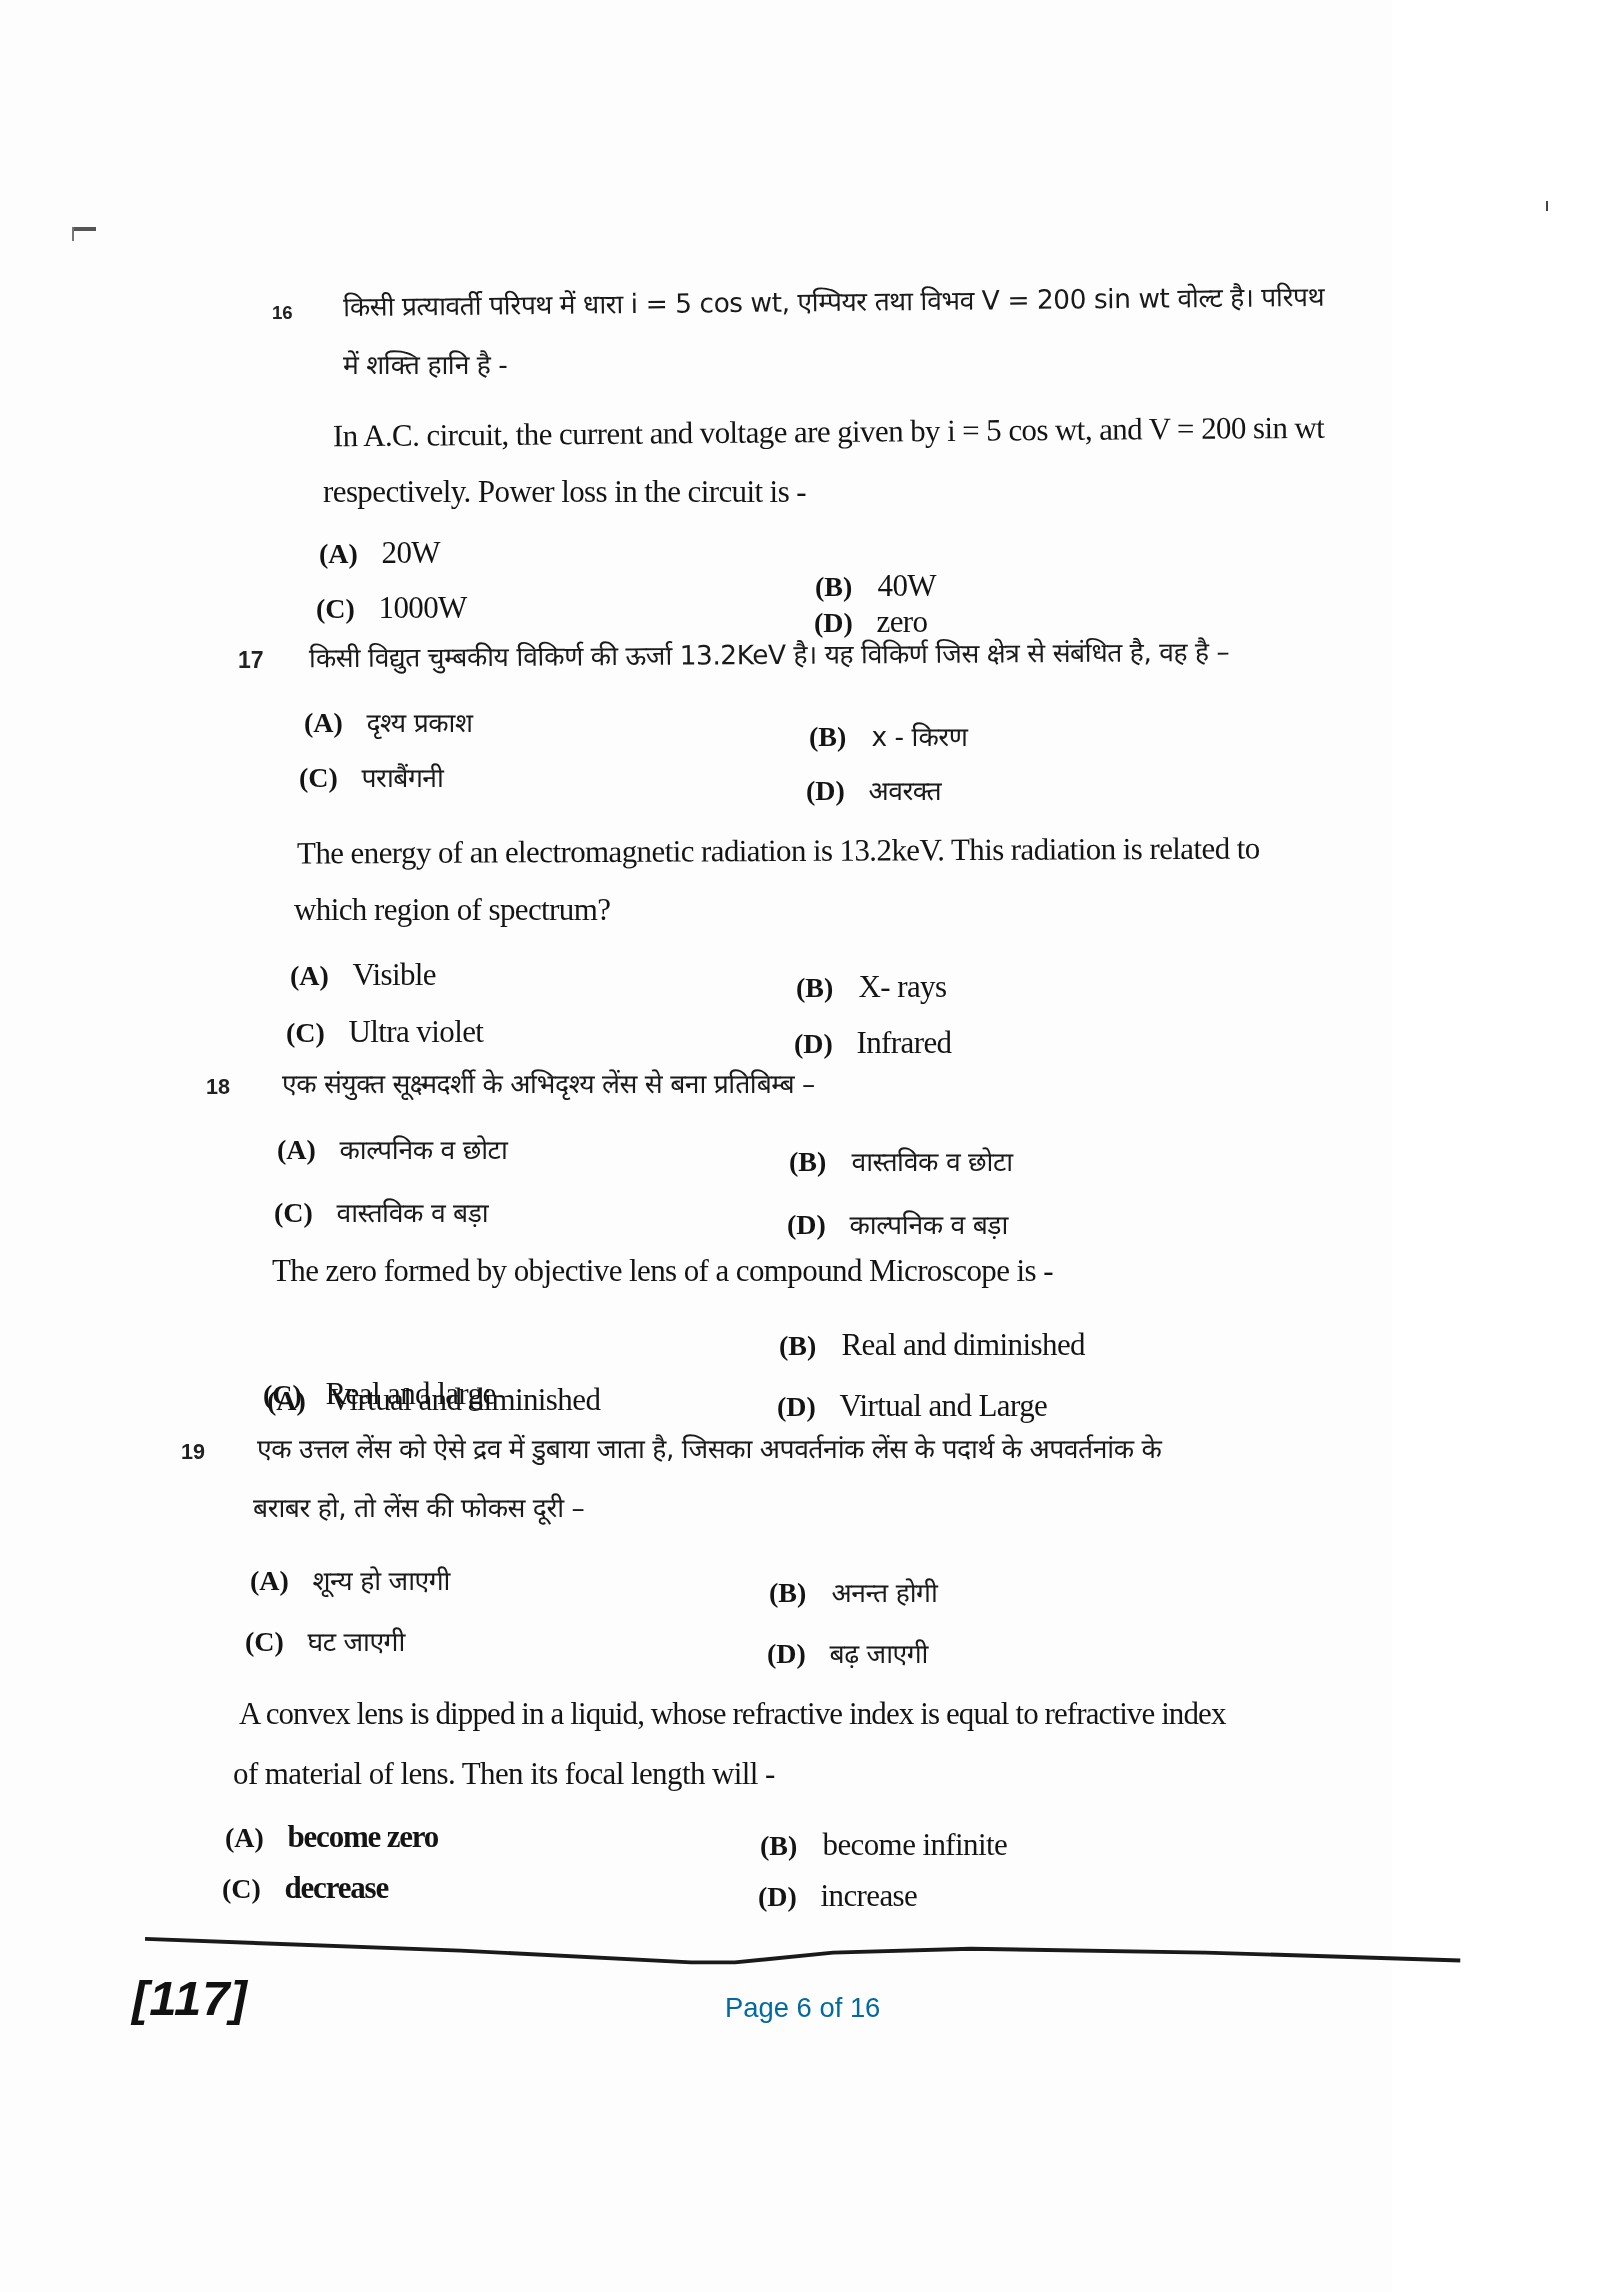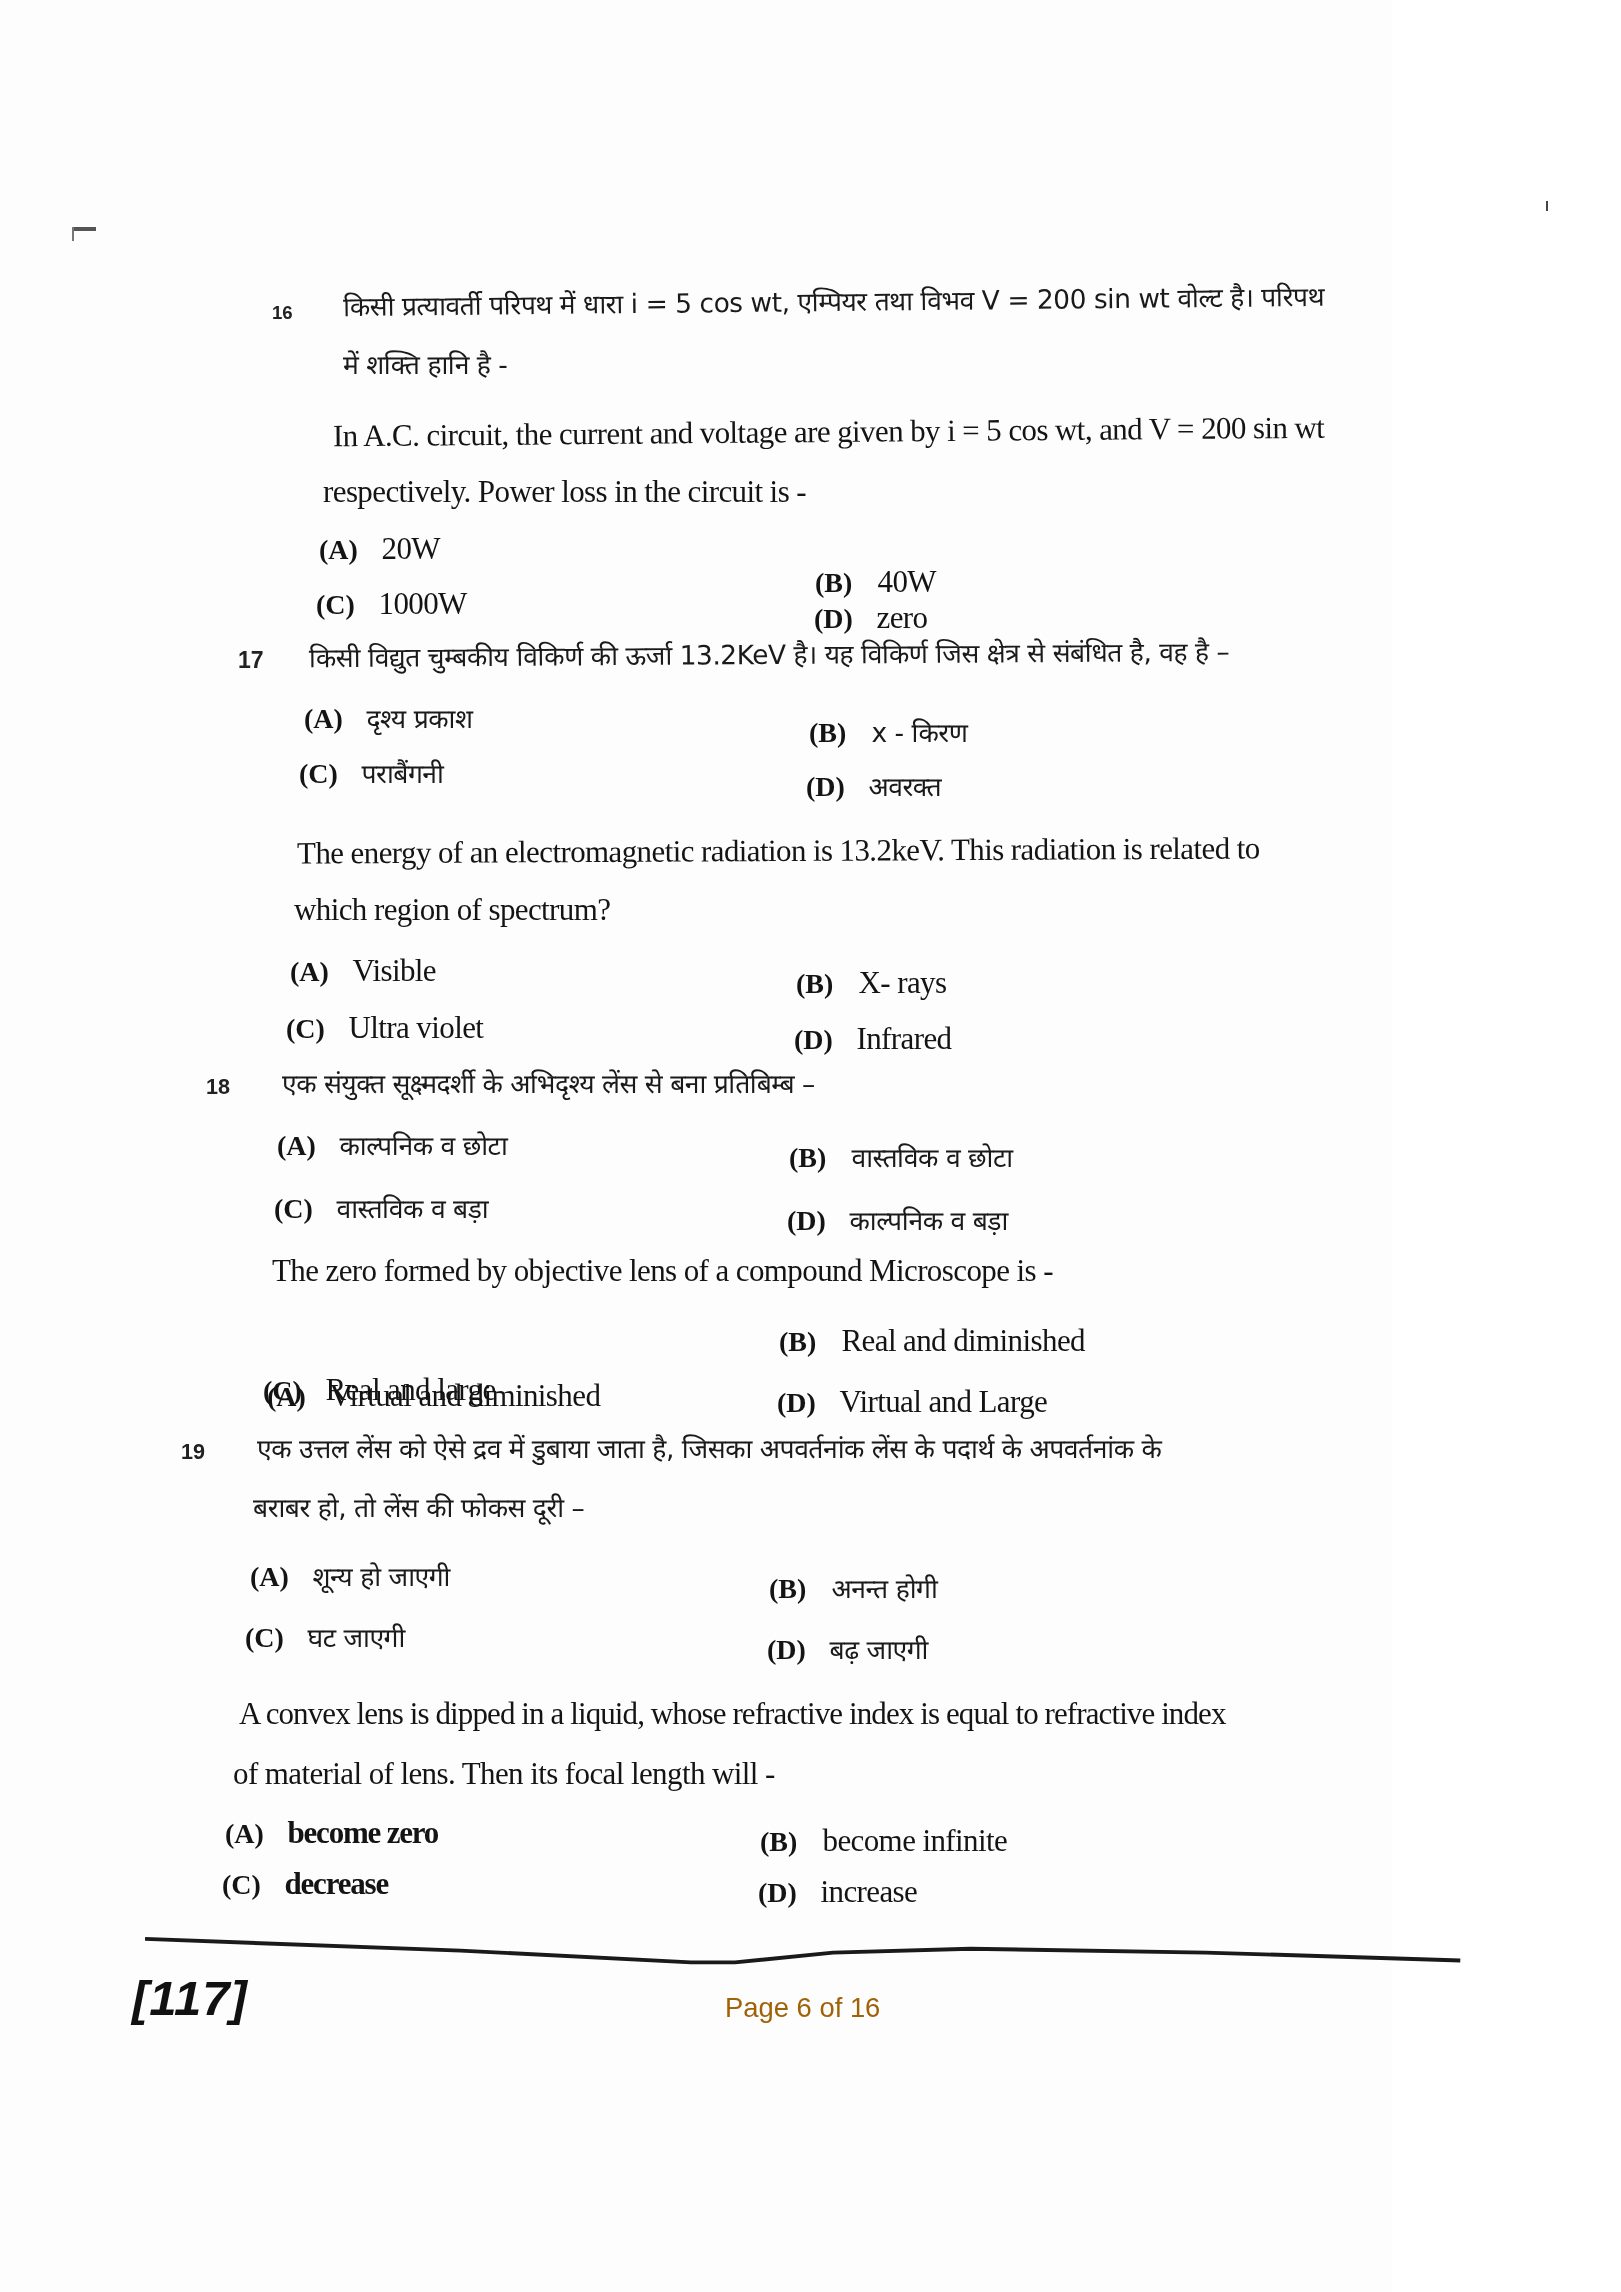--- a/index.html
+++ b/index.html
@@ -67,21 +67,21 @@
     }
     .en {
       font-family: "Liberation Serif", "DejaVu Serif", serif;
       font-size: 31px;
       letter-spacing: -0.6px;
     }
     .opt {
       position: absolute;
       white-space: nowrap;
       font-size: 30px;
-      line-height: 39px;
+      line-height: 47px;
     }
     .opt .lbl {
       display: inline-block;
       width: 55px;
       font-family: "Liberation Serif", "DejaVu Serif", serif;
       font-weight: bold;
       font-size: 28px;
     }
     .opt .txt.hi {
       font-size: 26.5px;
@@ -107,21 +107,21 @@
       font-size: 49px;
       color: #111;
       letter-spacing: 1px;
     }
     .page-number {
       position: absolute;
       left: 725px;
       top: 1992px;
       font-family: "Liberation Sans", "DejaVu Sans", sans-serif;
       font-size: 27.4px;
-      color: #a16207;
+      color: #0369a1;
     }
   </style>
 </head>
 <body>
 
 <div class="page">
 
   <div class="corner-mark"></div>
   <div class="edge-tick"></div>
 

